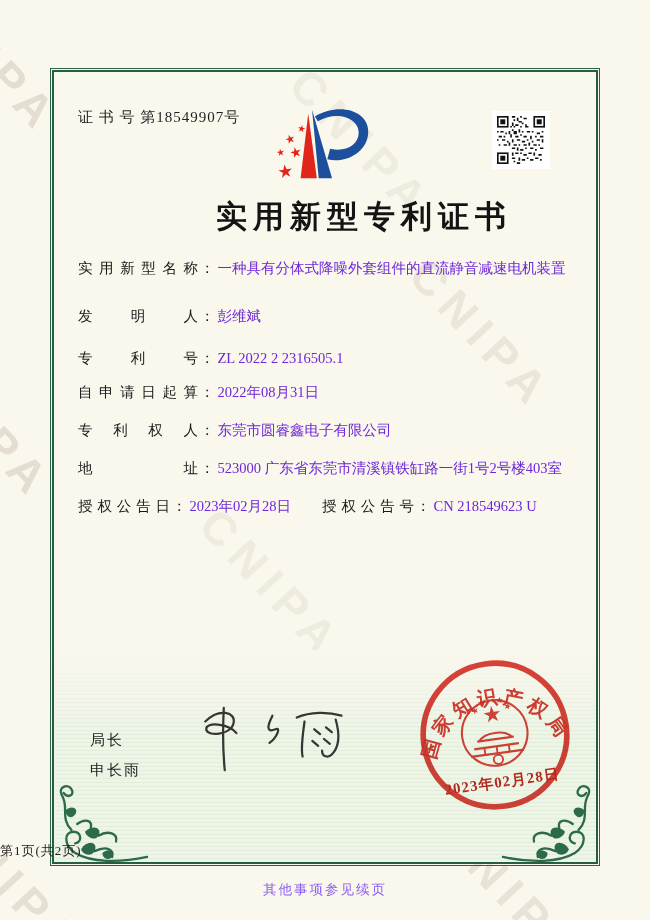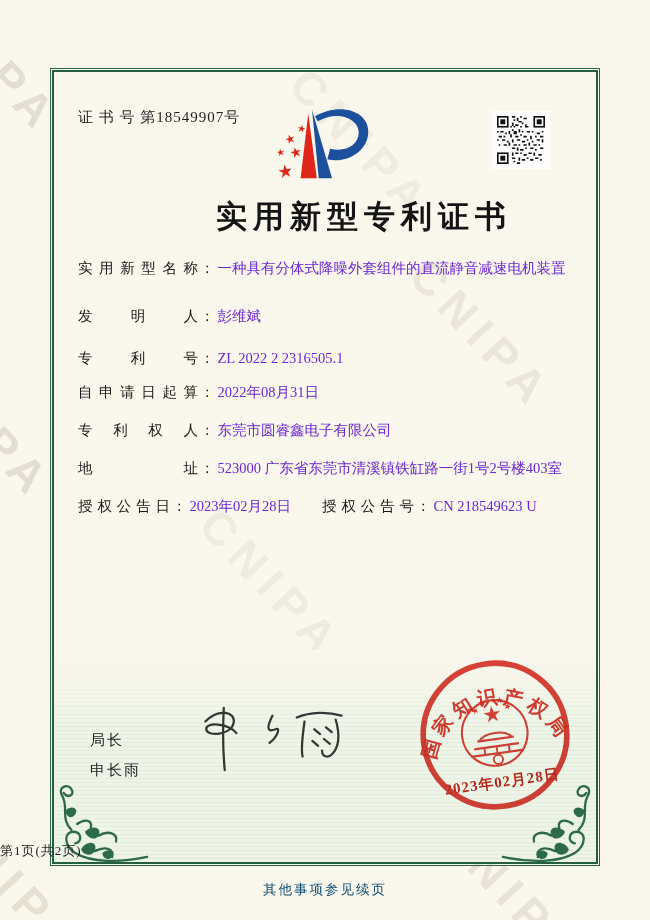--- a/index.html
+++ b/index.html
@@ -72,21 +72,21 @@
   .sig-hand{position:absolute;left:180px;top:693px;z-index:4;}
   
   .seal{
     position:absolute;left:413px;top:653px;z-index:5;
     transform:rotate(-8deg);mix-blend-mode:multiply;opacity:.95;
   }
   
   .page-indicator{position:absolute;left:0;top:842px;width:650px;
                   font-size:13px;letter-spacing:1px;z-index:4;}
   .note{position:absolute;left:0;top:881px;width:650px;text-align:center;
-        font-size:13.5px;letter-spacing:2px;color:#0c4a6e;z-index:4;}
+        font-size:13.5px;letter-spacing:2px;color:#8b5cf6;z-index:4;}
 </style>
 </head>
 <body>
 
 <svg width="0" height="0" style="position:absolute" aria-hidden="true">
   <defs>
     <path id="star" d="M0,-10 L2.25,-3.09 L9.51,-3.09 L3.63,1.18 L5.88,8.09 L0,3.82 L-5.88,8.09 L-3.63,1.18 L-9.51,-3.09 L-2.25,-3.09 Z"></path>
     <g id="flourish-shape">
       <g fill="none" stroke="#2c6a49" stroke-width="2.4" stroke-linecap="round">
         <path d="M98,78 C70,84 40,84 24,74 C12,66 12,52 22,52 C30,52 32,62 24,64"></path>

